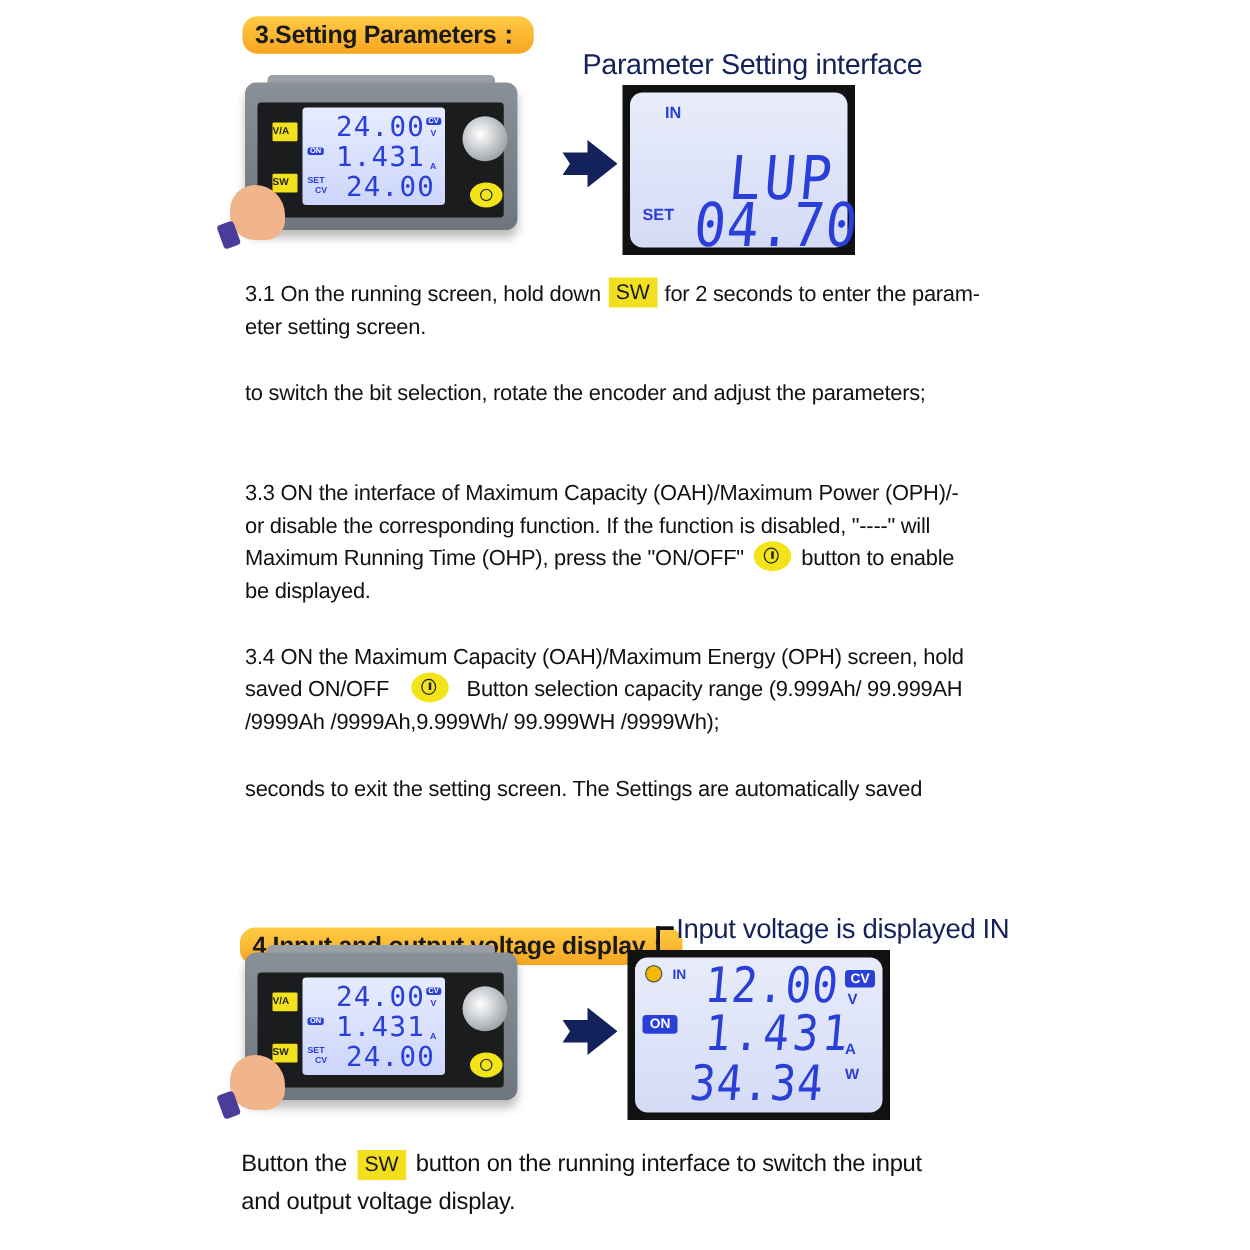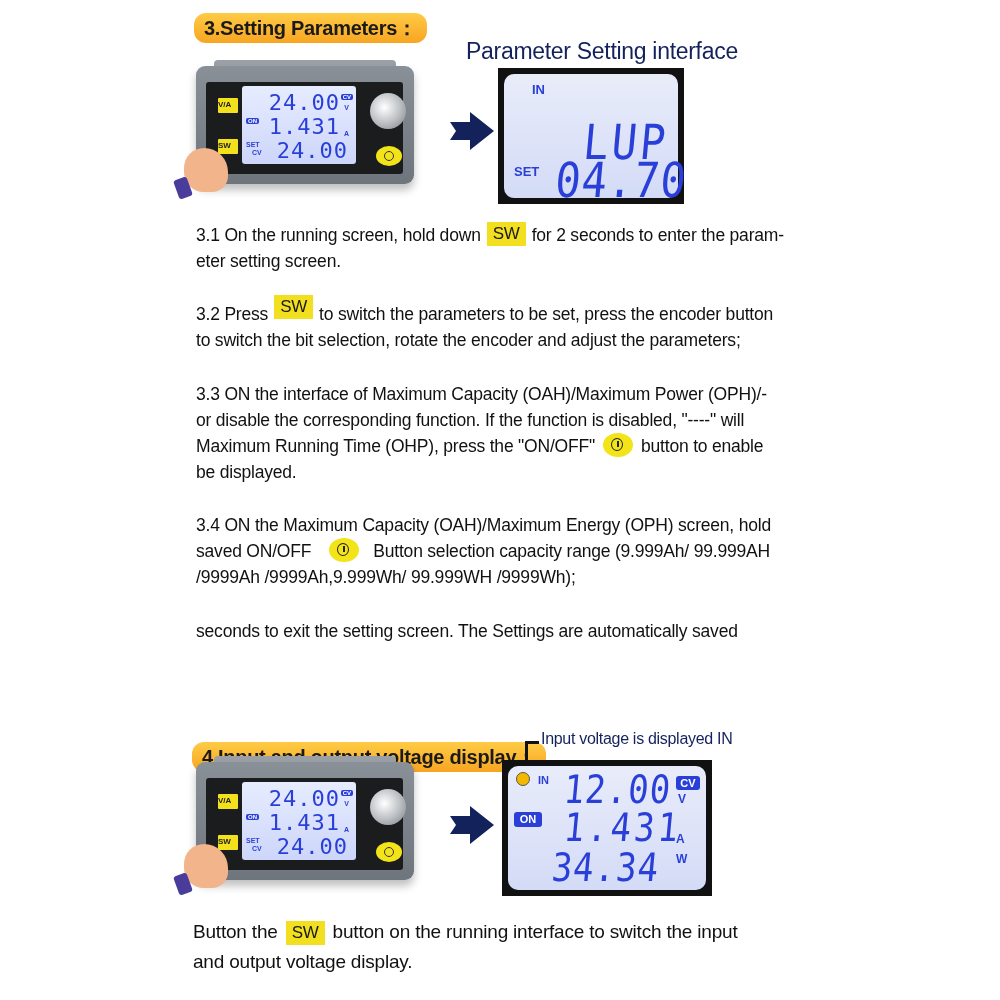--- a/index.html
+++ b/index.html
@@ -94,21 +94,20 @@
     <div class="seg" style="left:54px; top:78px; font-size:42px; letter-spacing:1px;">04.70</div>
   </div>
 </div>
 
 <div class="para" style="top:222px;">
   <div><span>3.1 On the running screen, hold down</span><span class="sw-chip">SW</span><span>for 2 seconds to enter the param-</span></div>
   <div>eter setting screen.</div>
 </div>
 
 <div class="para" style="top:301px;">
-  <div><span>3.2 Press</span><span class="sw-chip" style="margin-top:-6px;">SW</span><span>to switch the parameters to be set, press the encoder button</span></div>
   <div>to switch the bit selection, rotate the encoder and adjust the parameters;</div>
 </div>
 
 <div class="para" style="top:381px;">
   <div>3.3 ON the interface of Maximum Capacity (OAH)/Maximum Power (OPH)/-</div>
   <div>or disable the corresponding function. If the function is disabled, "----" will</div>
   <div><span>Maximum Running Time (OHP), press the "ON/OFF"</span><span class="on-chip"></span><span>button to enable</span></div>
   <div>be displayed.</div>
 </div>
 
@@ -119,21 +118,21 @@
 </div>
 
 <div class="para" style="top:618px;">
   <div>seconds to exit the setting screen. The Settings are automatically saved</div>
 </div>
 
 <div class="section-badge" style="left:192px; top:742px;">4.Input and output voltage display：</div>
 
 <div class="callout-line" style="left:525px; top:741px; width:14px; height:3px;"></div>
 <div class="callout-line" style="left:525px; top:741px; width:3px; height:28px;"></div>
-<div class="caption-title" style="left:541px; top:730px; font-size:16px;">Input voltage is displayed IN</div>
+<div class="caption-title" style="left:541px; top:730px; font-size:22px;">Input voltage is displayed IN</div>
 
 <div class="device" style="left:196px; top:756px;">
   <div class="top-ridge"></div>
   <div class="bezel"></div>
   <div class="face"></div>
   <div class="btn-key" style="left:22px; top:38px;">V/A</div>
   <div class="btn-key" style="left:22px; top:79px;">SW</div>
   <div class="mini-lcd">
     <div class="r" style="top:4px; font-size:22px;">24.00</div>
     <div class="tag" style="right:3px; top:8px;">CV</div>

